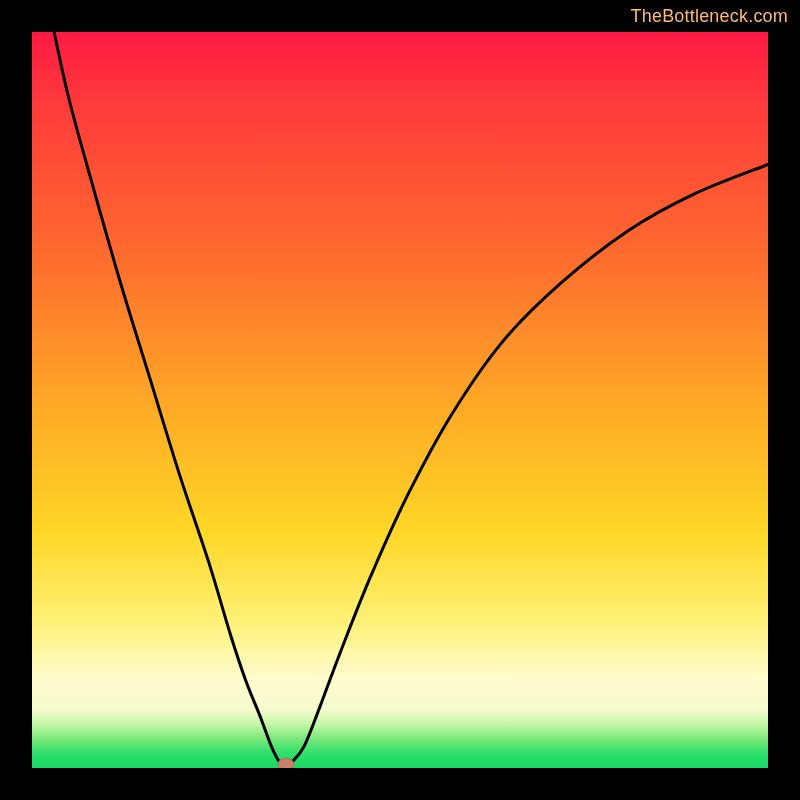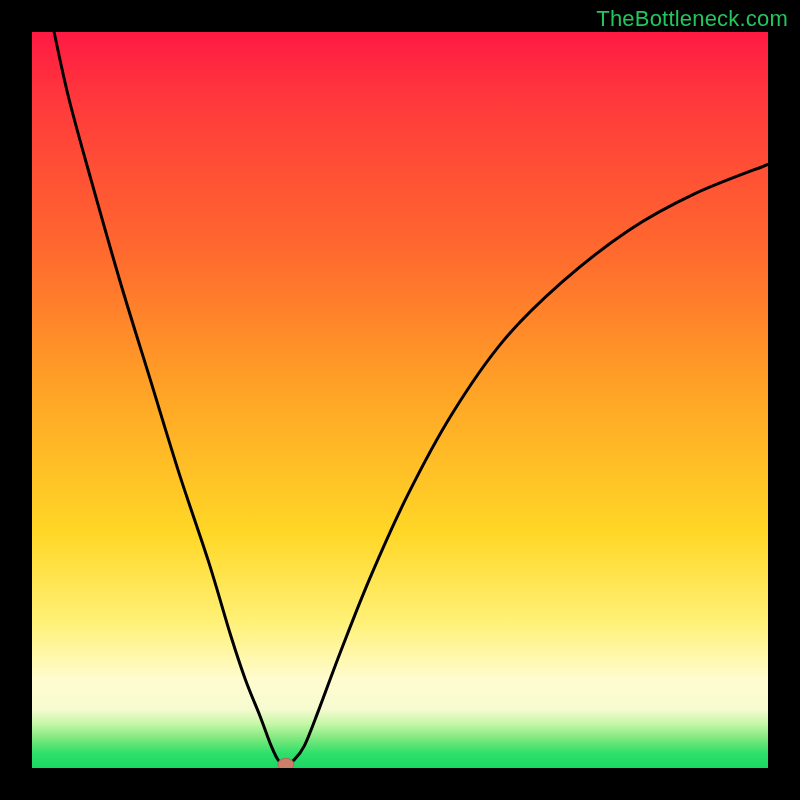--- a/index.html
+++ b/index.html
@@ -60,22 +60,22 @@
   }
   .dot {
     fill: #c97f6a;
     stroke: #b16854;
     stroke-width: 1;
   }
   .watermark {
     position: absolute;
     top: 6px;
     right: 12px;
-    color: #22c55e;
-    font-size: 22px;
+    color: #fdba74;
+    font-size: 18px;
     font-weight: 500;
     letter-spacing: 0.2px;
     user-select: none;
   }
 </style>
 </head>
 <body>
 
 <div class="frame">
 

